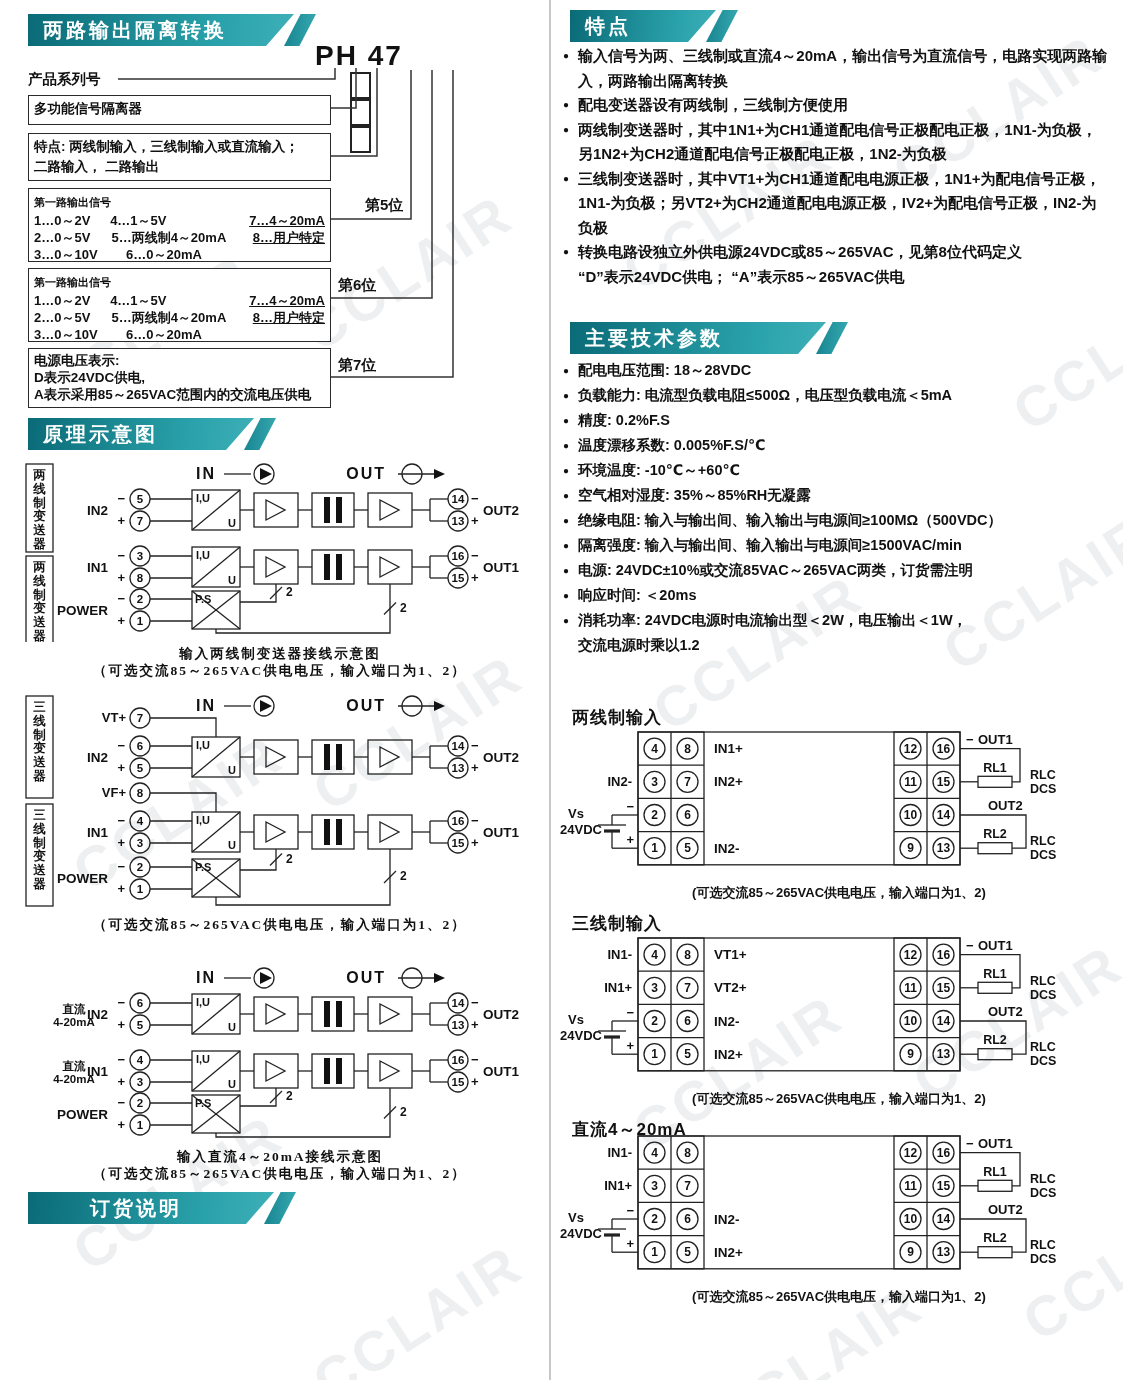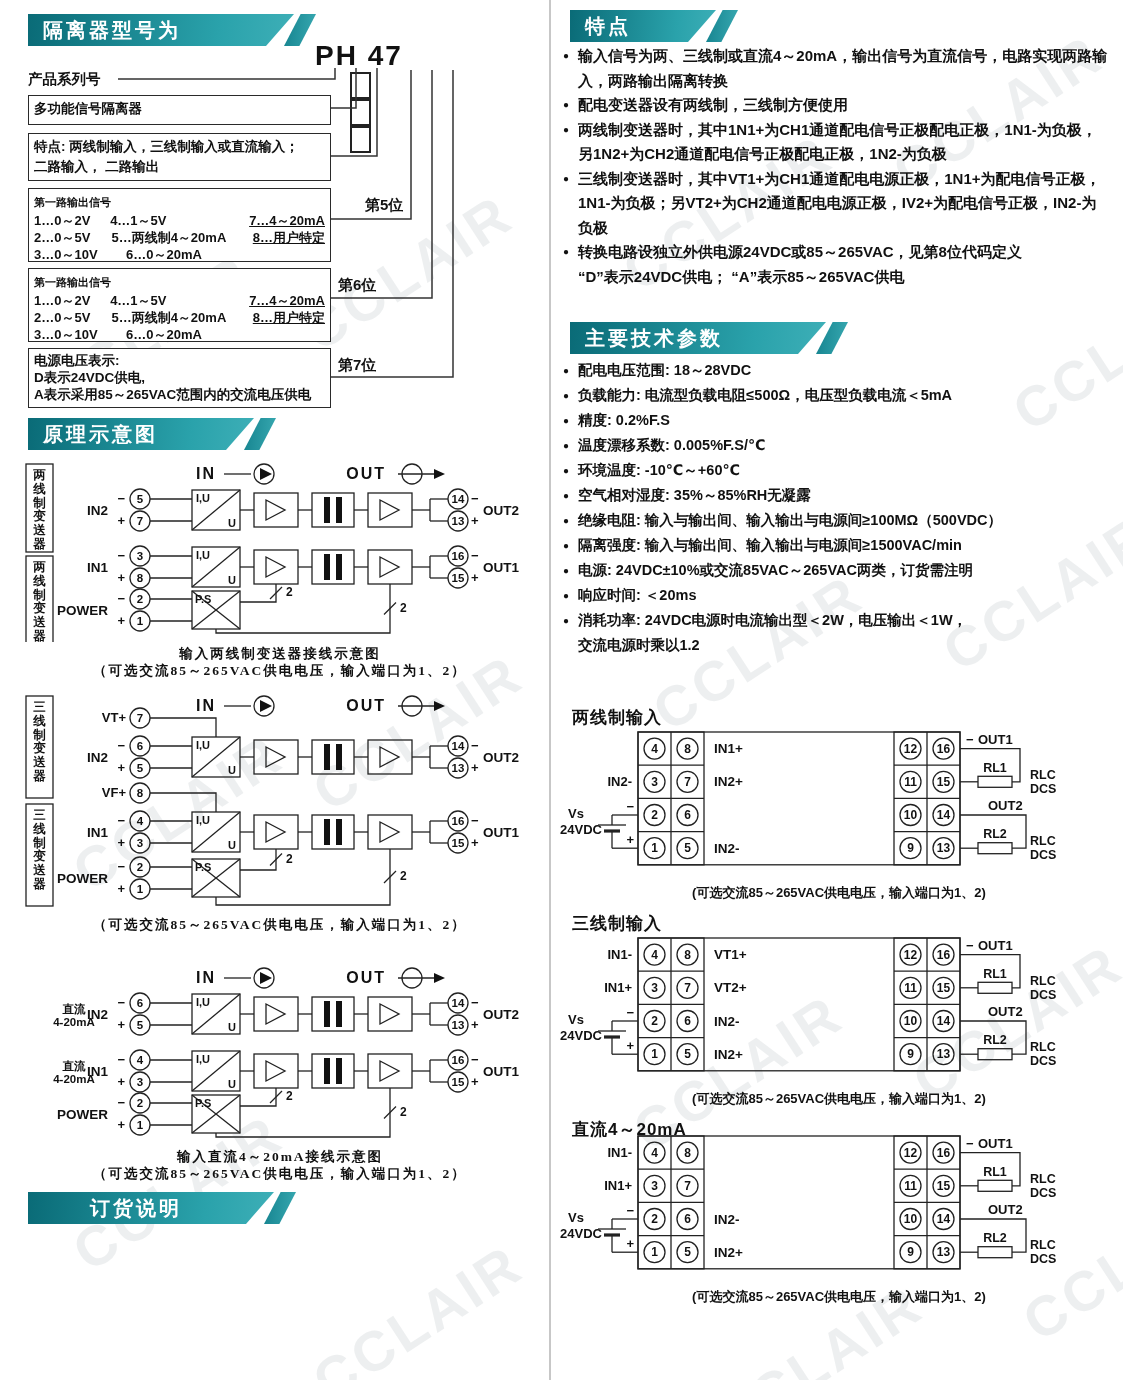--- a/index.html
+++ b/index.html
@@ -77,21 +77,21 @@
       <div class="wm" style="left: 1010px; top: 1230px;">CCLAIR</div>
       <div class="wm" style="left: 700px; top: 1330px;">CCLAIR</div>
     </div>
   <div class="divider"></div>
 
   <section class="col col-left">
 
     <div class="banner" style="left:8px;top:14px;width:272px;">
       <span class="bg"></span>
       <span class="tail"></span>
-      <span class="txt">隔离器型号为</span>
+      <span class="txt">两路输出隔离转换</span>
     </div>
 
     <div class="model">
       <span>PH 47</span>
       <span class="mbox"></span>
       <span class="mbox"></span>
       <span class="mbox"></span>
     </div>
 
     <svg class="leader" width="540" height="412">

